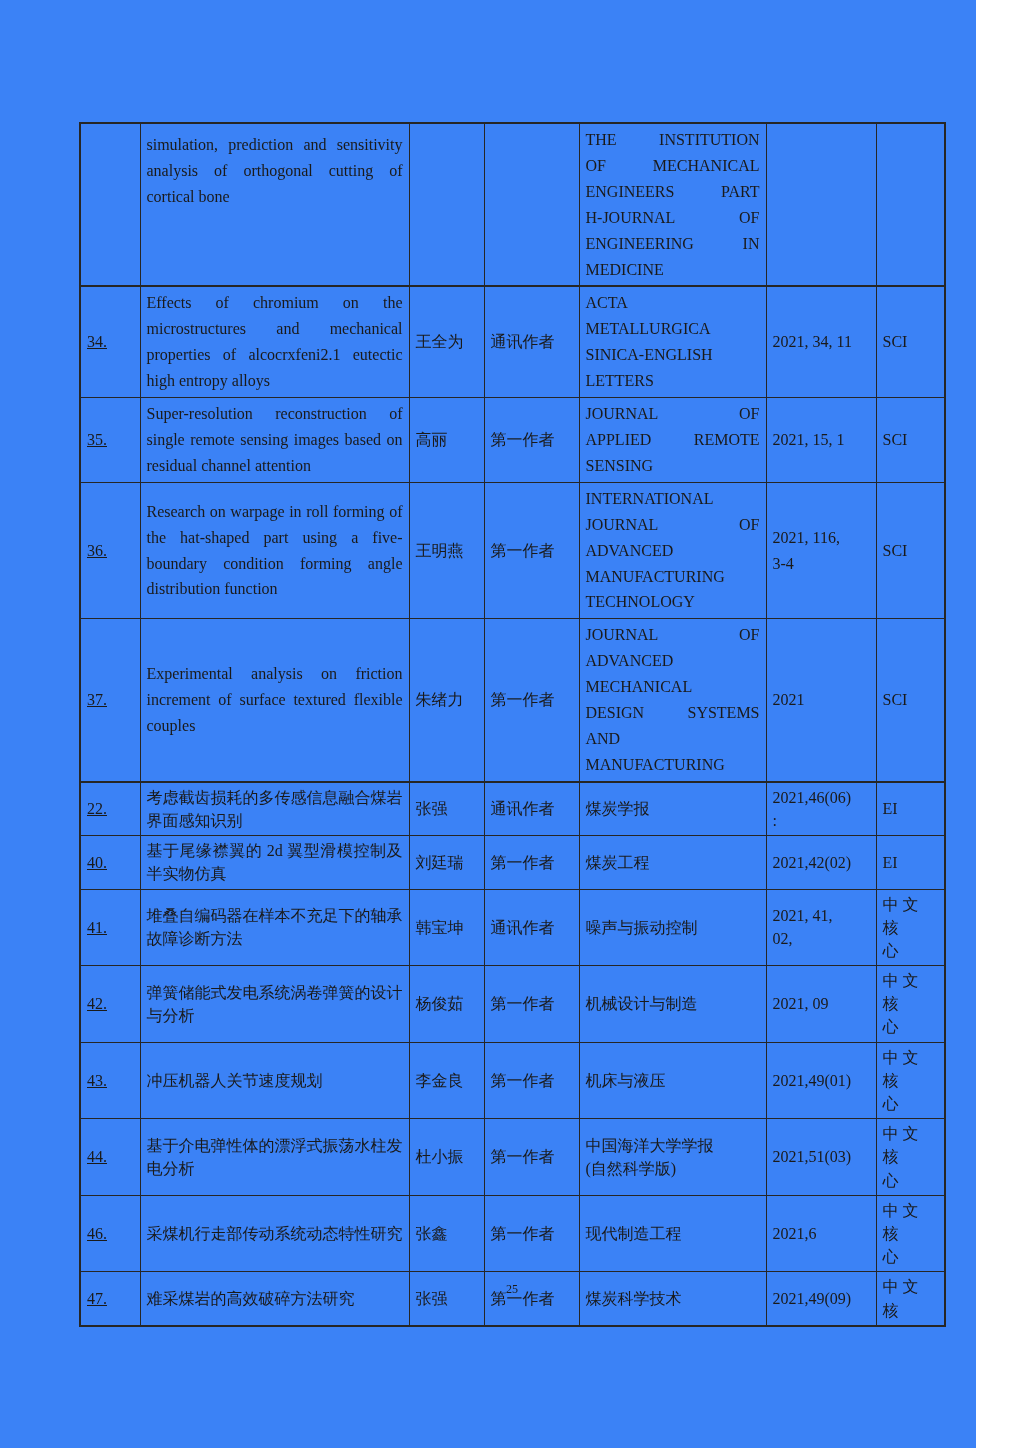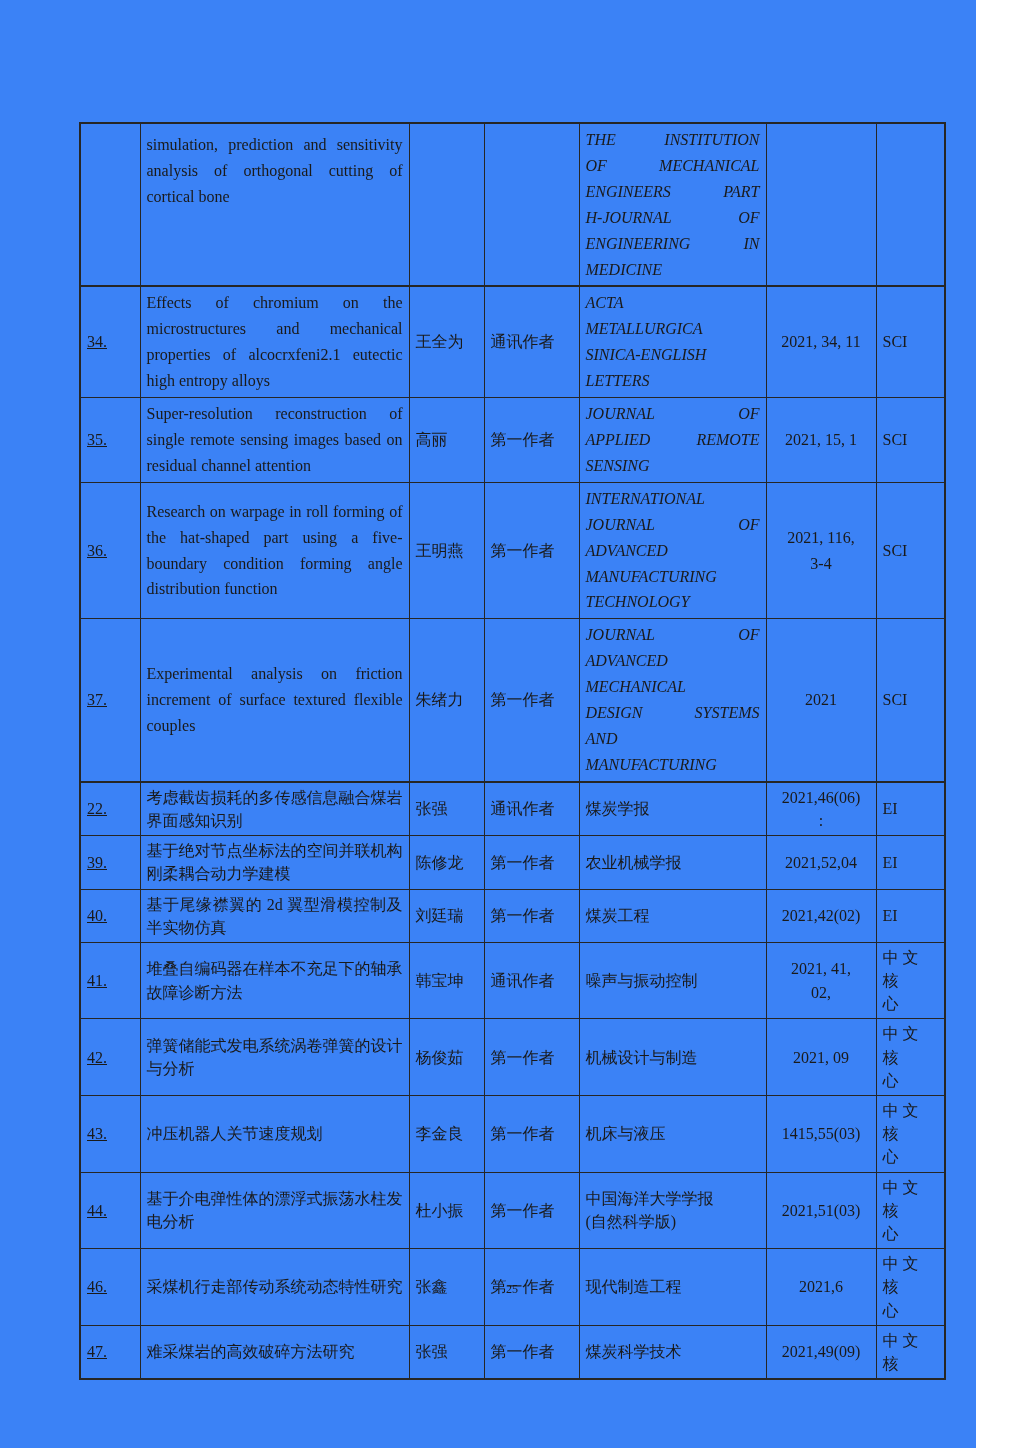--- a/index.html
+++ b/index.html
@@ -41,22 +41,22 @@
   .pub-table tr:nth-child(5) td { border-bottom-width: 2px; }
   
   .pub-table tr:nth-child(-n+5) td { line-height: 1.62; }
   .pub-table tr:nth-child(n+6) td { line-height: 1.45; }
 
   .col-no    { padding-left: 8px; font-size: 16.5px; }
   .col-title { text-align: justify; padding: 4px 9px; }
   .col-author{ padding: 3px 8px; }
   .col-role  { padding: 3px 8px; }
   .col-journal { white-space: pre-line; padding: 3px 7px; }
-  .col-journal.just-last { text-align: justify; text-align-last: justify; font-style: italic; }
-  .col-year  { white-space: pre-line; padding: 3px 7px; text-align: center; }
+  .col-journal.just-last { text-align: justify; text-align-last: justify; }
+  .col-year  { white-space: pre-line; padding: 3px 7px; }
   .col-index { white-space: pre-line; padding: 3px 7px; font-size: 15.5px; }
 
   tr.partial .col-title { vertical-align: top; padding-top: 8px; }
 
   .page-number {
     position: absolute;
     top: 1282px;
     left: 0;
     width: 1024px;
     text-align: center;
@@ -149,29 +149,20 @@
     <td class="col-no">22.</td>
     <td class="col-title">考虑截齿损耗的多传感信息融合煤岩界面感知识别</td>
     <td class="col-author">张强</td>
     <td class="col-role">通讯作者</td>
     <td class="col-journal">煤炭学报</td>
     <td class="col-year">2021,46(06)
 :</td>
     <td class="col-index">EI</td>
   </tr>
         <tr>
-    <td class="col-no">39.</td>
-    <td class="col-title">基于绝对节点坐标法的空间并联机构刚柔耦合动力学建模</td>
-    <td class="col-author">陈修龙</td>
-    <td class="col-role">第一作者</td>
-    <td class="col-journal">农业机械学报</td>
-    <td class="col-year">2021,52,04</td>
-    <td class="col-index">EI</td>
-  </tr>
-        <tr>
     <td class="col-no">40.</td>
     <td class="col-title">基于尾缘襟翼的 2d 翼型滑模控制及半实物仿真</td>
     <td class="col-author">刘廷瑞</td>
     <td class="col-role">第一作者</td>
     <td class="col-journal">煤炭工程</td>
     <td class="col-year">2021,42(02)</td>
     <td class="col-index">EI</td>
   </tr>
         <tr>
     <td class="col-no">41.</td>
@@ -193,21 +184,21 @@
     <td class="col-year">2021, 09</td>
     <td class="col-index">中 文 核
 心</td>
   </tr>
         <tr>
     <td class="col-no">43.</td>
     <td class="col-title">冲压机器人关节速度规划</td>
     <td class="col-author">李金良</td>
     <td class="col-role">第一作者</td>
     <td class="col-journal">机床与液压</td>
-    <td class="col-year">1415,55(03)</td>
+    <td class="col-year">2021,49(01)</td>
     <td class="col-index">中 文 核
 心</td>
   </tr>
         <tr>
     <td class="col-no">44.</td>
     <td class="col-title">基于介电弹性体的漂浮式振荡水柱发电分析</td>
     <td class="col-author">杜小振</td>
     <td class="col-role">第一作者</td>
     <td class="col-journal">中国海洋大学学报
 (自然科学版)</td>

